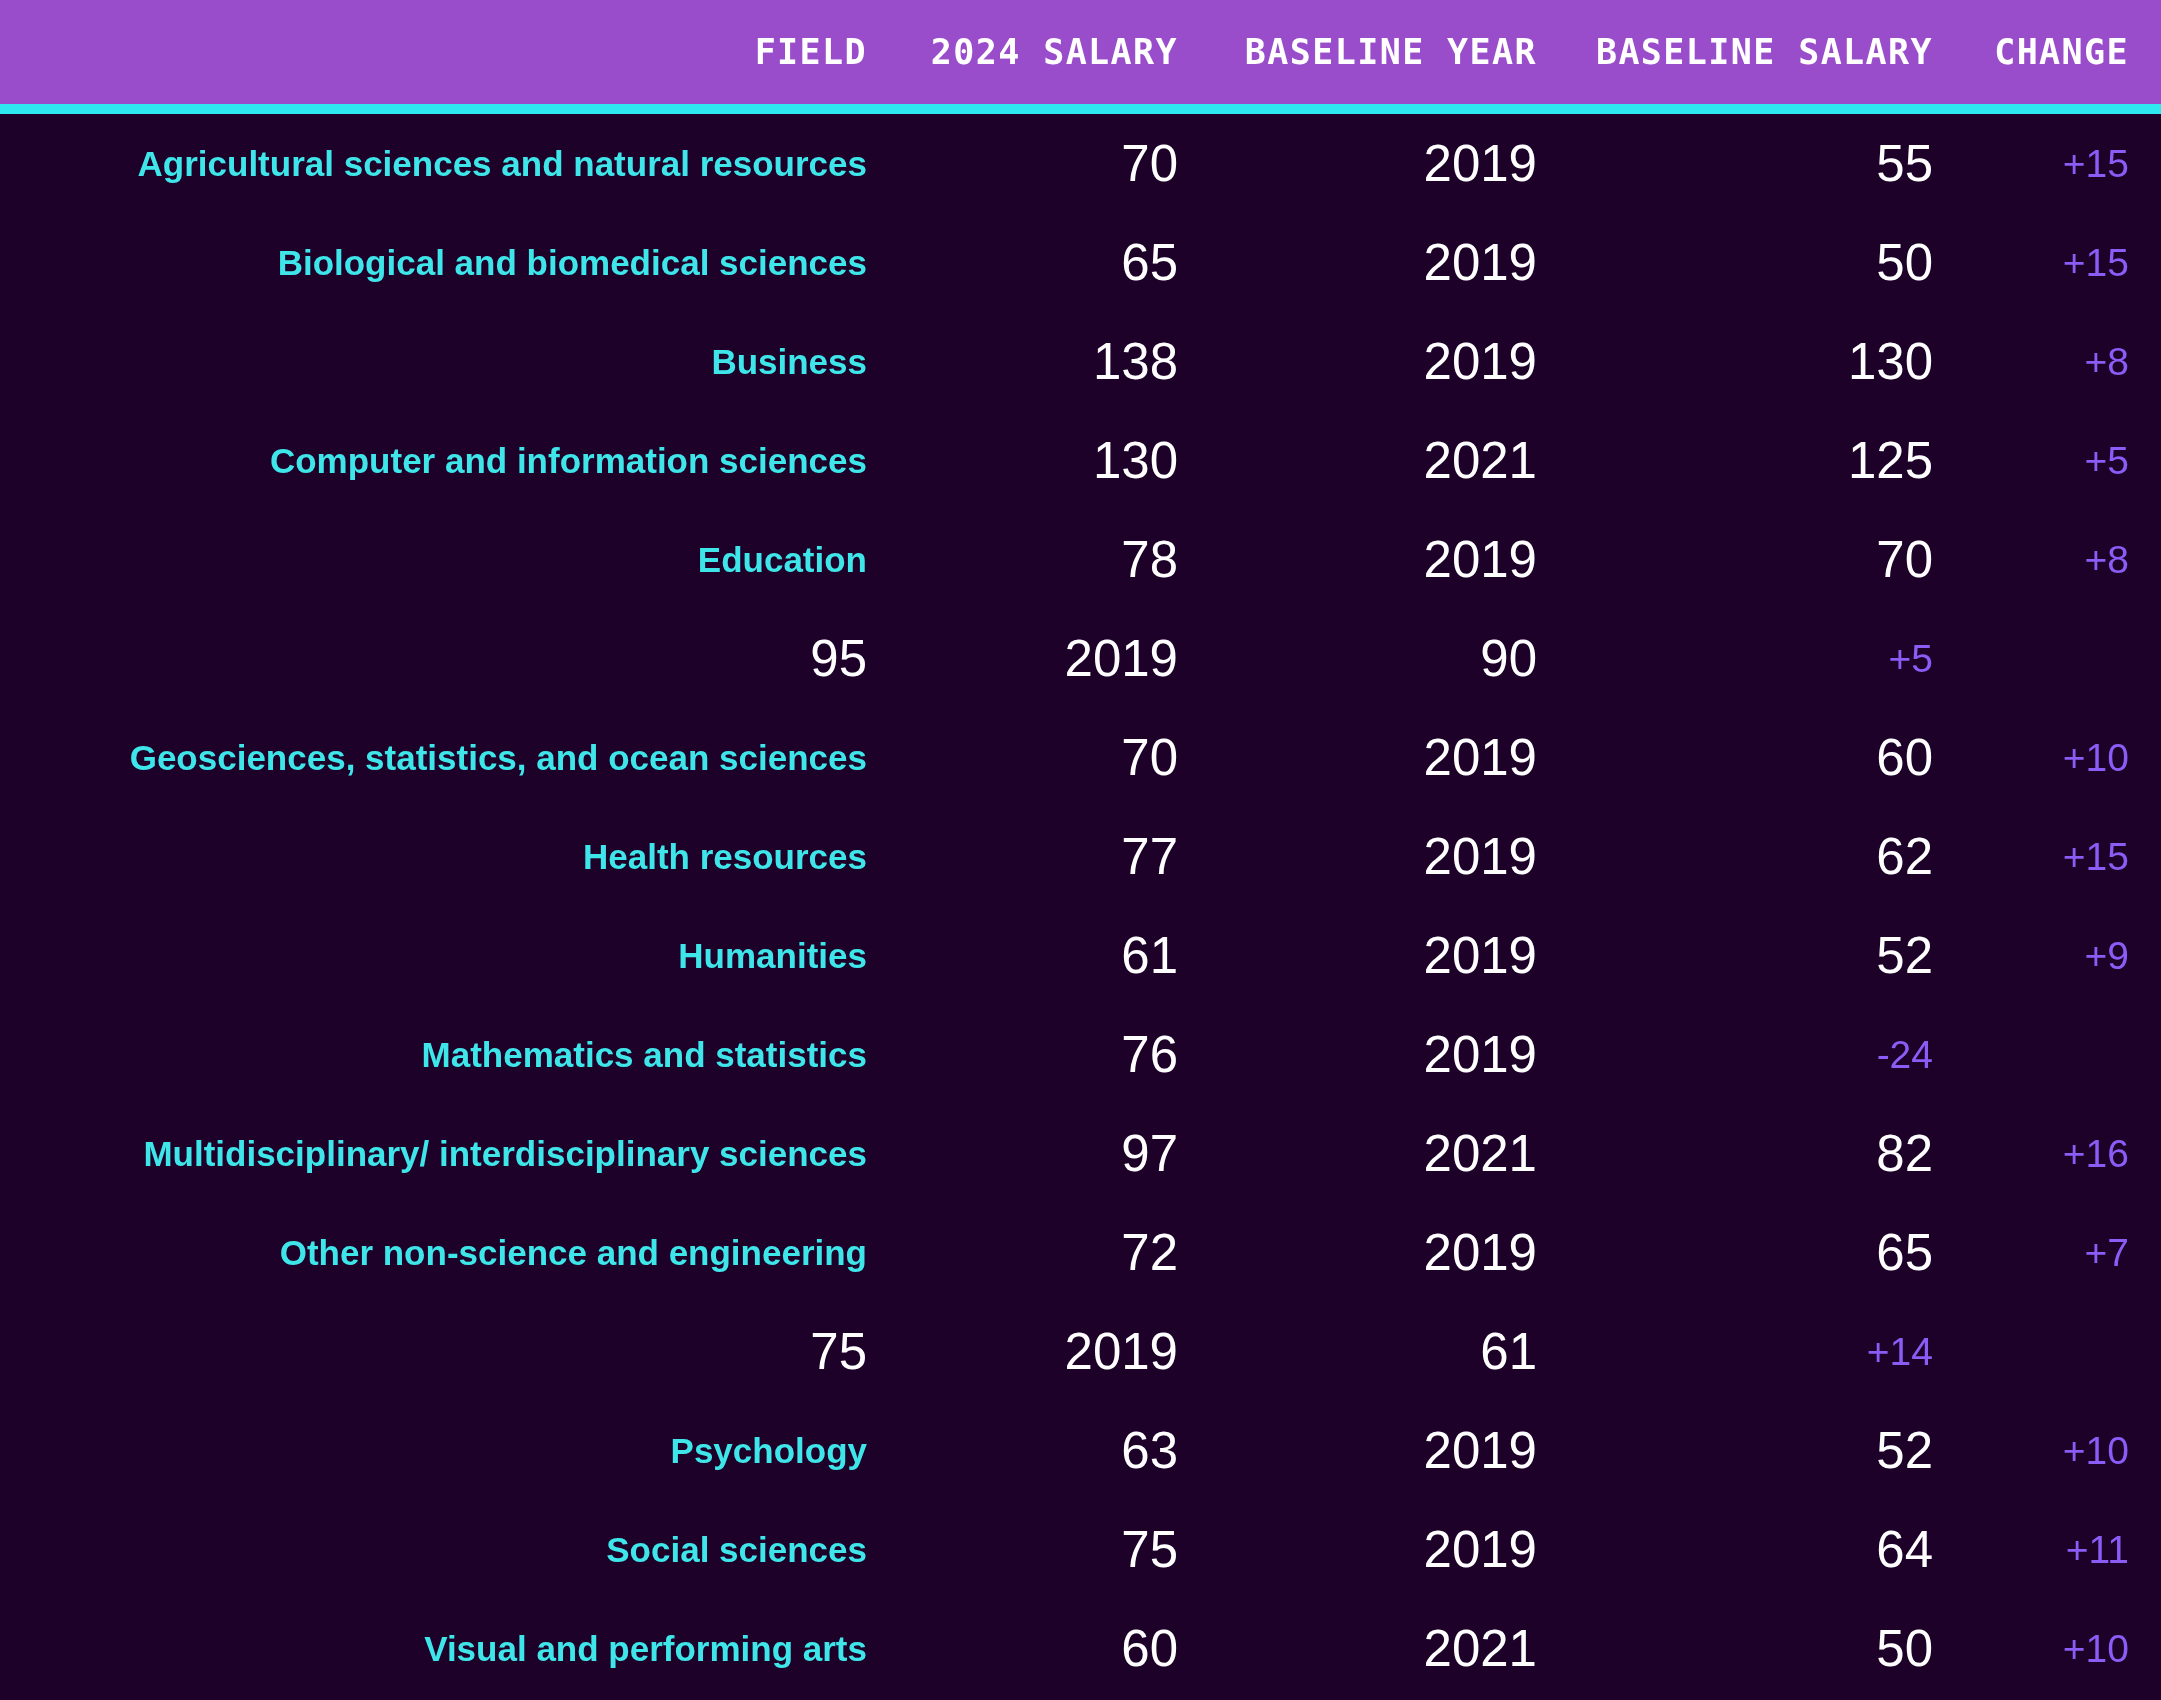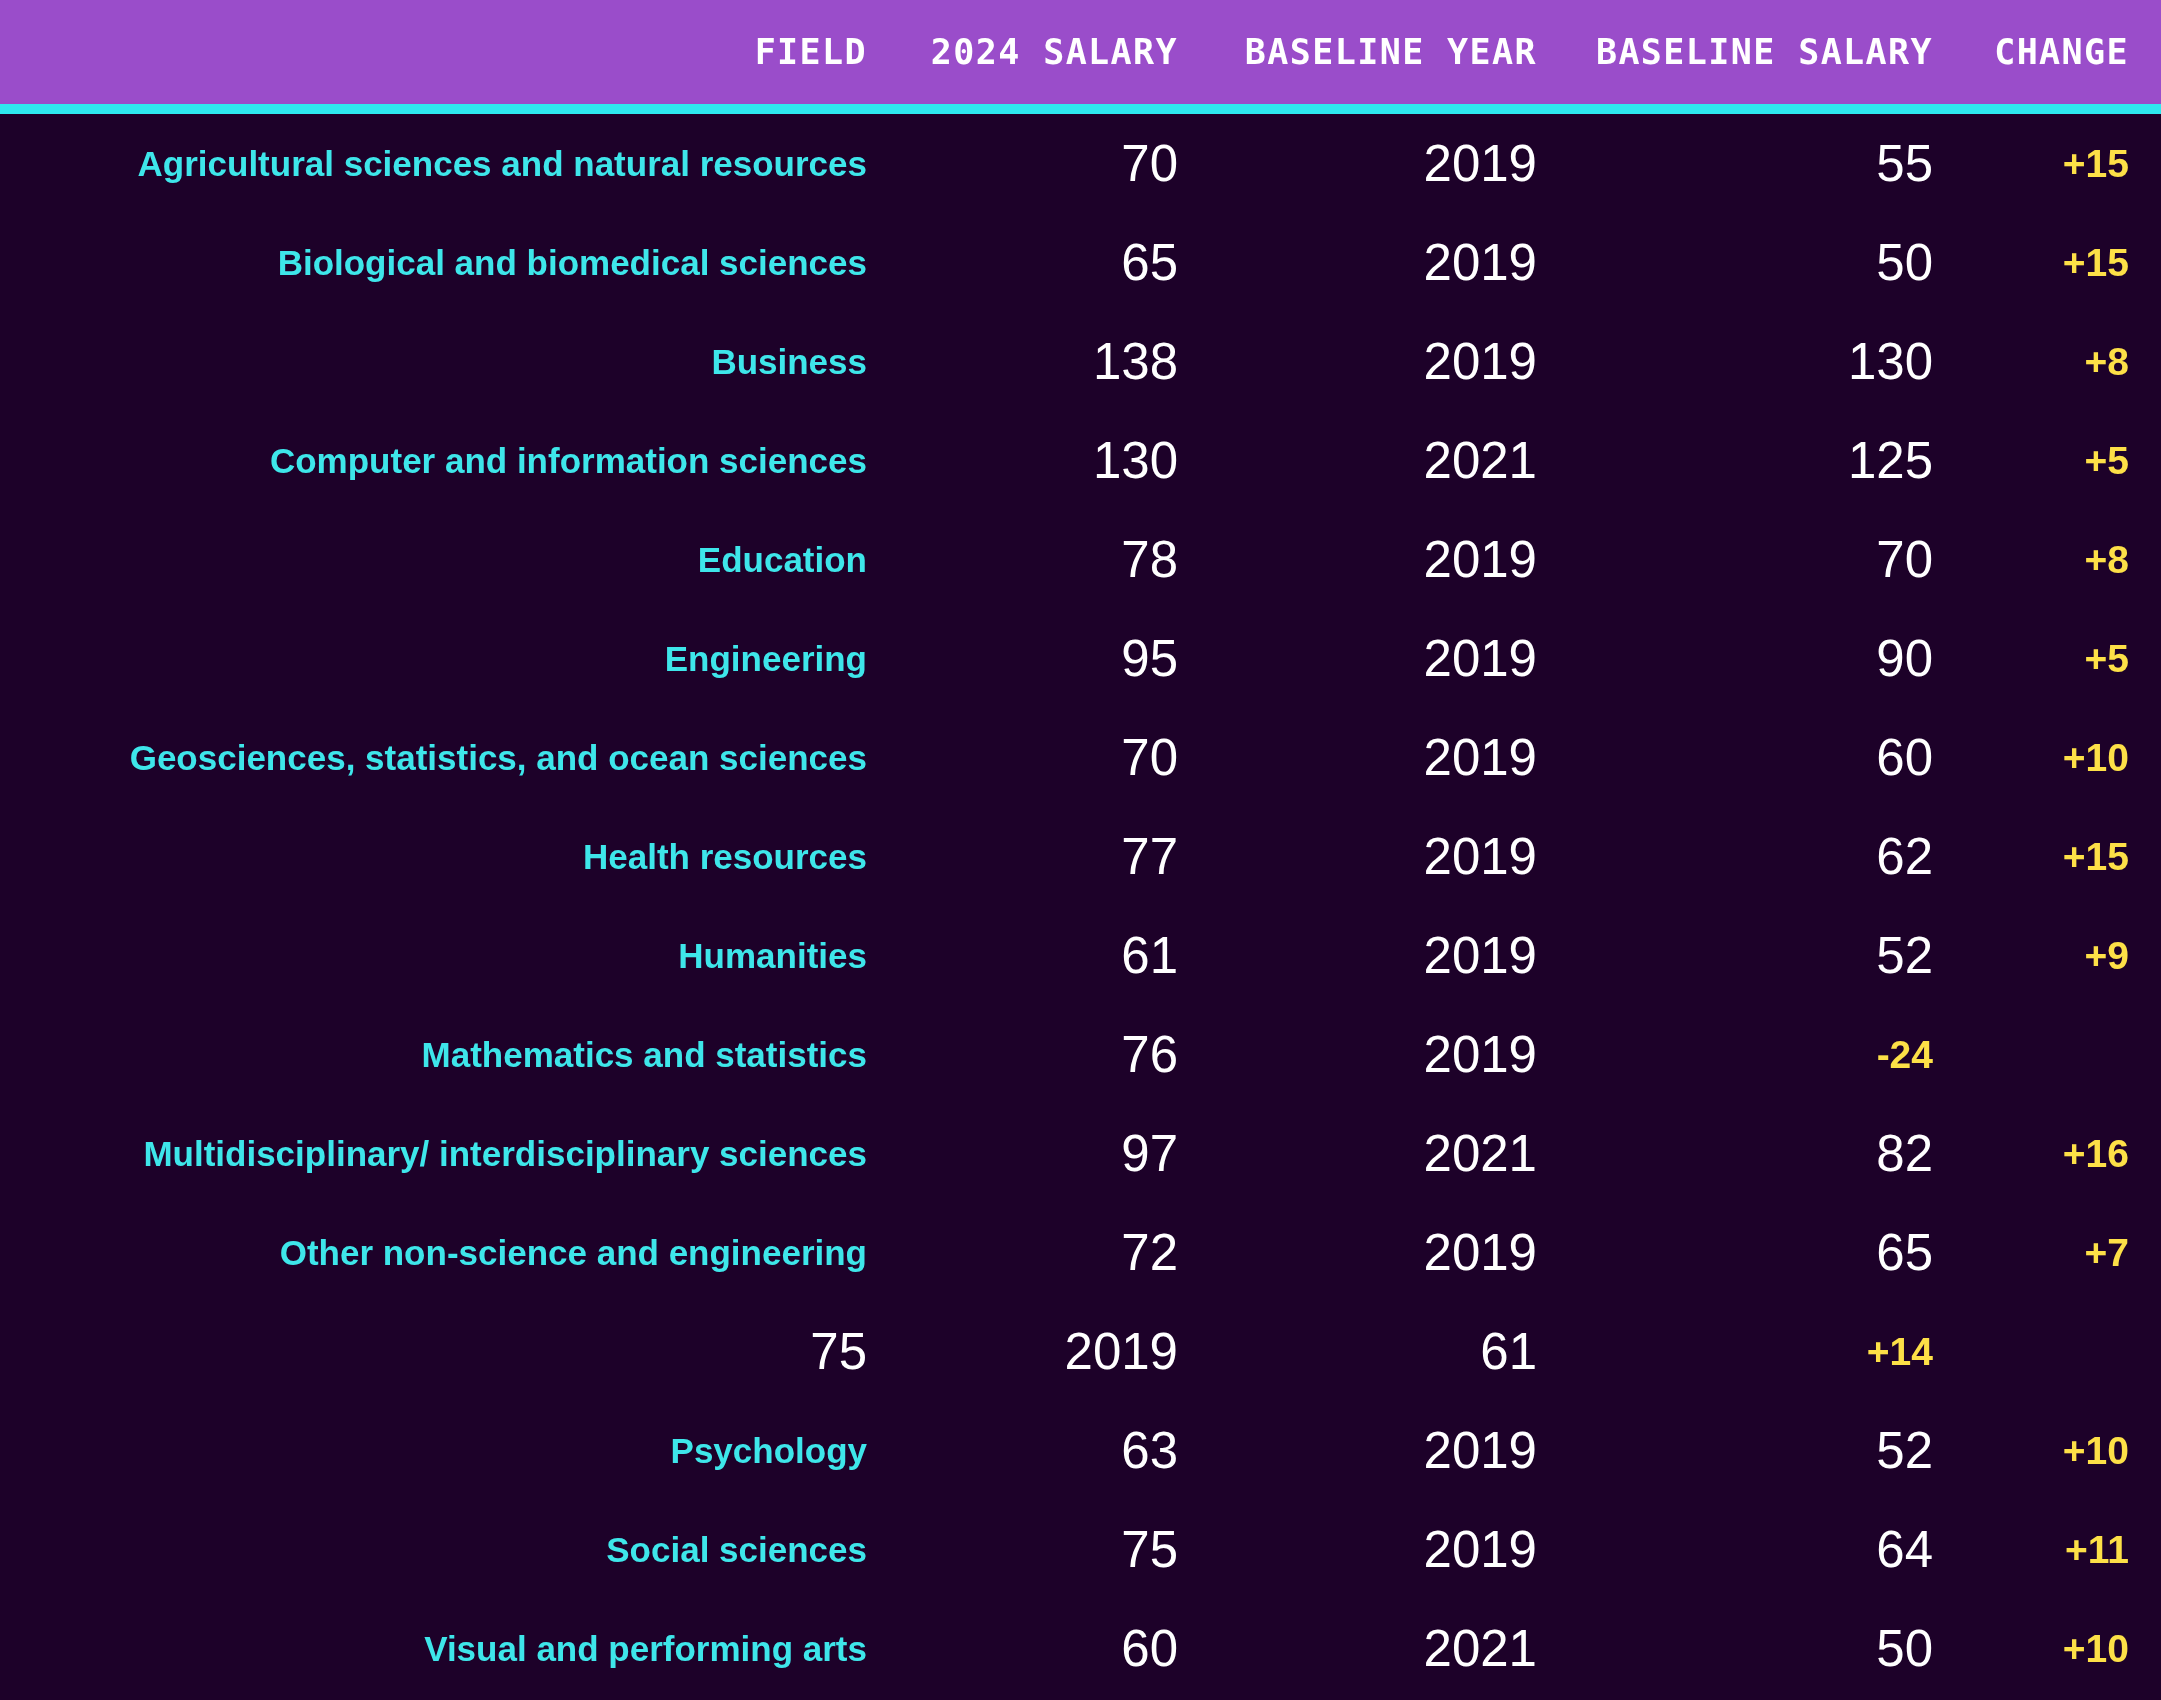--- a/index.html
+++ b/index.html
@@ -65,22 +65,22 @@
     color: #3ee6ea;
     font-weight: 700;
     font-size: 35px;
   }
   .cell.num {
     color: #ffffff;
     font-weight: 400;
     font-size: 51px;
   }
   .cell.change {
-    color: #fde047;
-    font-weight: 700;
+    color: #8b5cf6;
+    font-weight: 400;
     font-size: 39px;
   }
 </style>
 </head>
 <body>
 
 <div class="app">
   <header class="thead grid-cols">
     <div class="hc">FIELD</div>
     <div class="hc">2024 SALARY</div>
@@ -126,21 +126,20 @@
 
   <div class="trow grid-cols">
     <div class="cell field">Education</div>
     <div class="cell num">78</div>
     <div class="cell num">2019</div>
     <div class="cell num">70</div>
     <div class="cell change">+8</div>
   </div>
 
   <div class="trow grid-cols">
-    <div class="cell field">Engineering</div>
     <div class="cell num">95</div>
     <div class="cell num">2019</div>
     <div class="cell num">90</div>
     <div class="cell change">+5</div>
   </div>
 
   <div class="trow grid-cols">
     <div class="cell field">Geosciences, statistics, and ocean sciences</div>
     <div class="cell num">70</div>
     <div class="cell num">2019</div>

